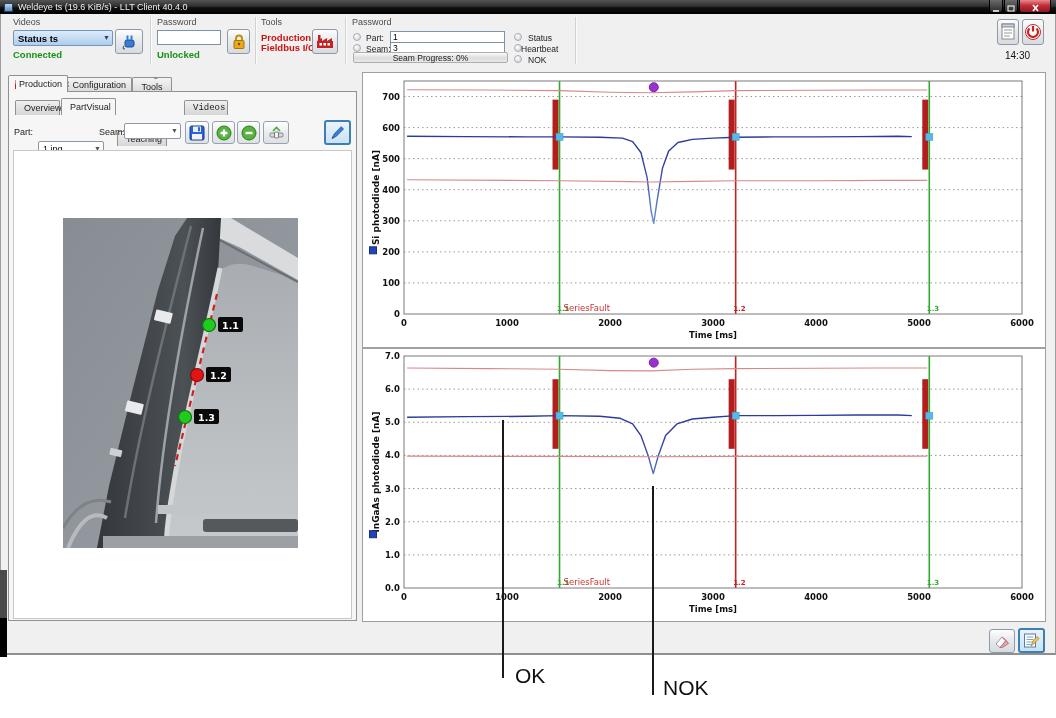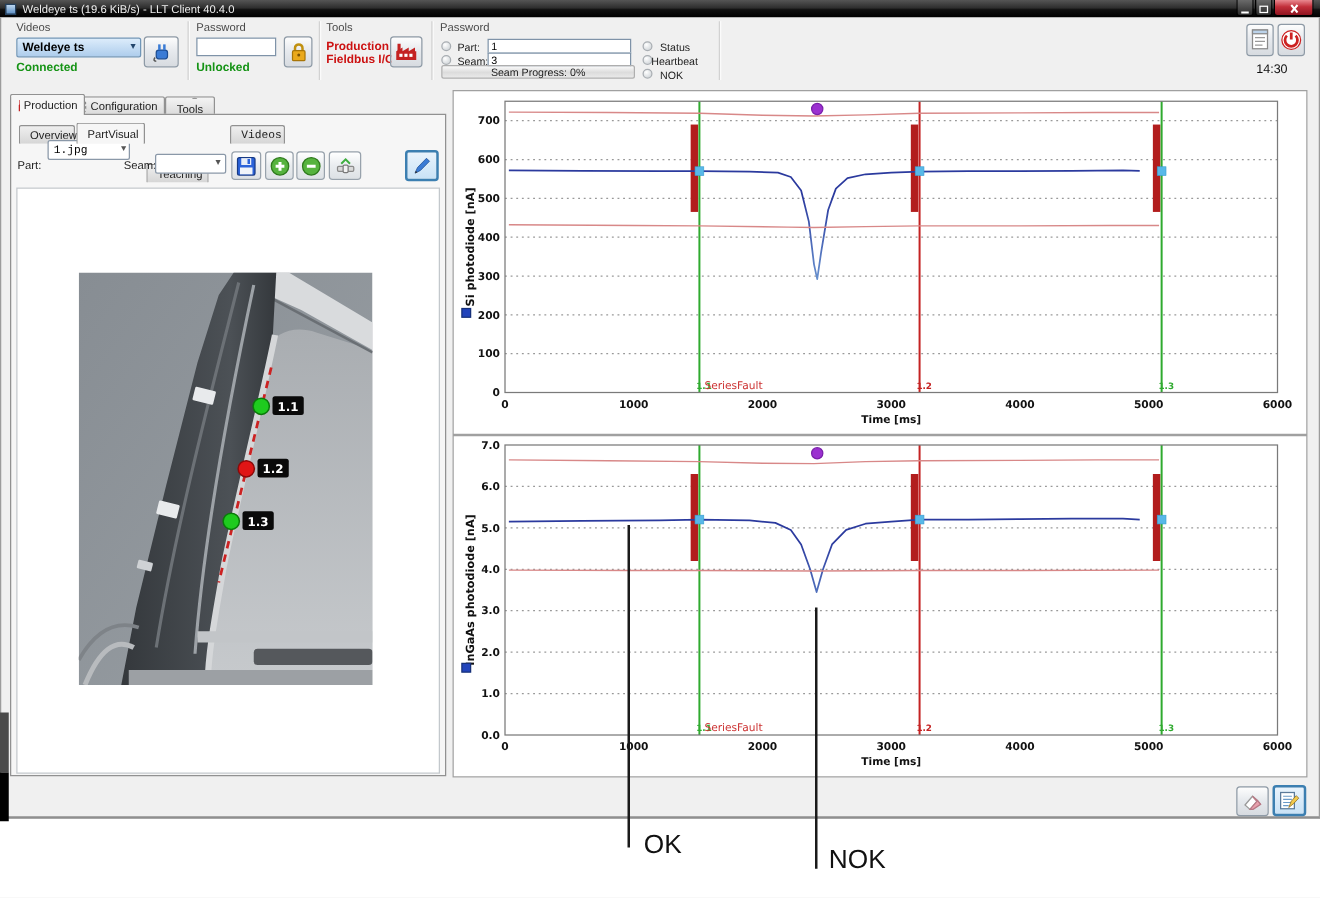--- a/index.html
+++ b/index.html
@@ -86,21 +86,21 @@
 <div class="winbtn close" style="left:1019px;width:32px;">
   <svg width="30" height="11">
       <path d="M13 2 L18 8 M18 2 L13 8" stroke="#fff" stroke-width="1.6"></path>
     </svg>
 </div>
 
 <div class="win-body"></div>
 
 <span class="sec-label" style="left:13px;top:17px;">Videos</span>
 <div class="combo" style="left:13px;top:30px;width:100px;">
-  <span>Weldeye ts</span>
+  <span>Status ts</span>
   <span class="arr">▼</span>
 </div>
 <span class="status-green" style="left:13px;top:49px;">Connected</span>
 <div class="tbtn" style="left:115px;top:29px;width:28px;height:25px;">
   <svg width="18" height="18">
     <path d="M4 13 Q2 16 5 16" stroke="#555" fill="none" stroke-width="1.2"></path>
     <rect x="5" y="7" width="9" height="7" rx="2" fill="#3a7bd5" stroke="#1d4d92"></rect>
     <rect x="6.5" y="2.5" width="2" height="4.5" fill="#3a7bd5"></rect>
     <rect x="10.5" y="2.5" width="2" height="4.5" fill="#3a7bd5"></rect>
   </svg>
@@ -222,21 +222,21 @@
       <rect x="1.8" y="4.4" width="1.2" height="1.2" fill="#fff"></rect>
       <rect x="1.8" y="6.8" width="1.2" height="1.2" fill="#fff"></rect>
     <rect x="7" y="2" width="1.2" height="1.2" fill="#fff"></rect>
       <rect x="7" y="4.4" width="1.2" height="1.2" fill="#fff"></rect>
       <rect x="7" y="6.8" width="1.2" height="1.2" fill="#fff"></rect>
   </svg>
   <span>Videos</span>
 </div>
 
 <span class="sm-lbl" style="left:14px;top:127px;">Part:</span>
-<div class="combo white" style="left:38px;top:112px;width:66px;font-family:Liberation Mono, monospace;">
+<div class="combo white" style="left:38px;top:141px;width:66px;">
   <span>1.jpg</span>
   <span class="arr" style="color:#555;">▼</span>
 </div>
 <span class="sm-lbl" style="left:99px;top:127px;">Seam:</span>
 <div class="combo white" style="left:124px;top:123px;width:57px;">
   <span></span>
   <span class="arr" style="color:#555;">▼</span>
 </div>
 <div class="iconbtn" style="left:185px;top:121px;">
   <svg width="16" height="16">

